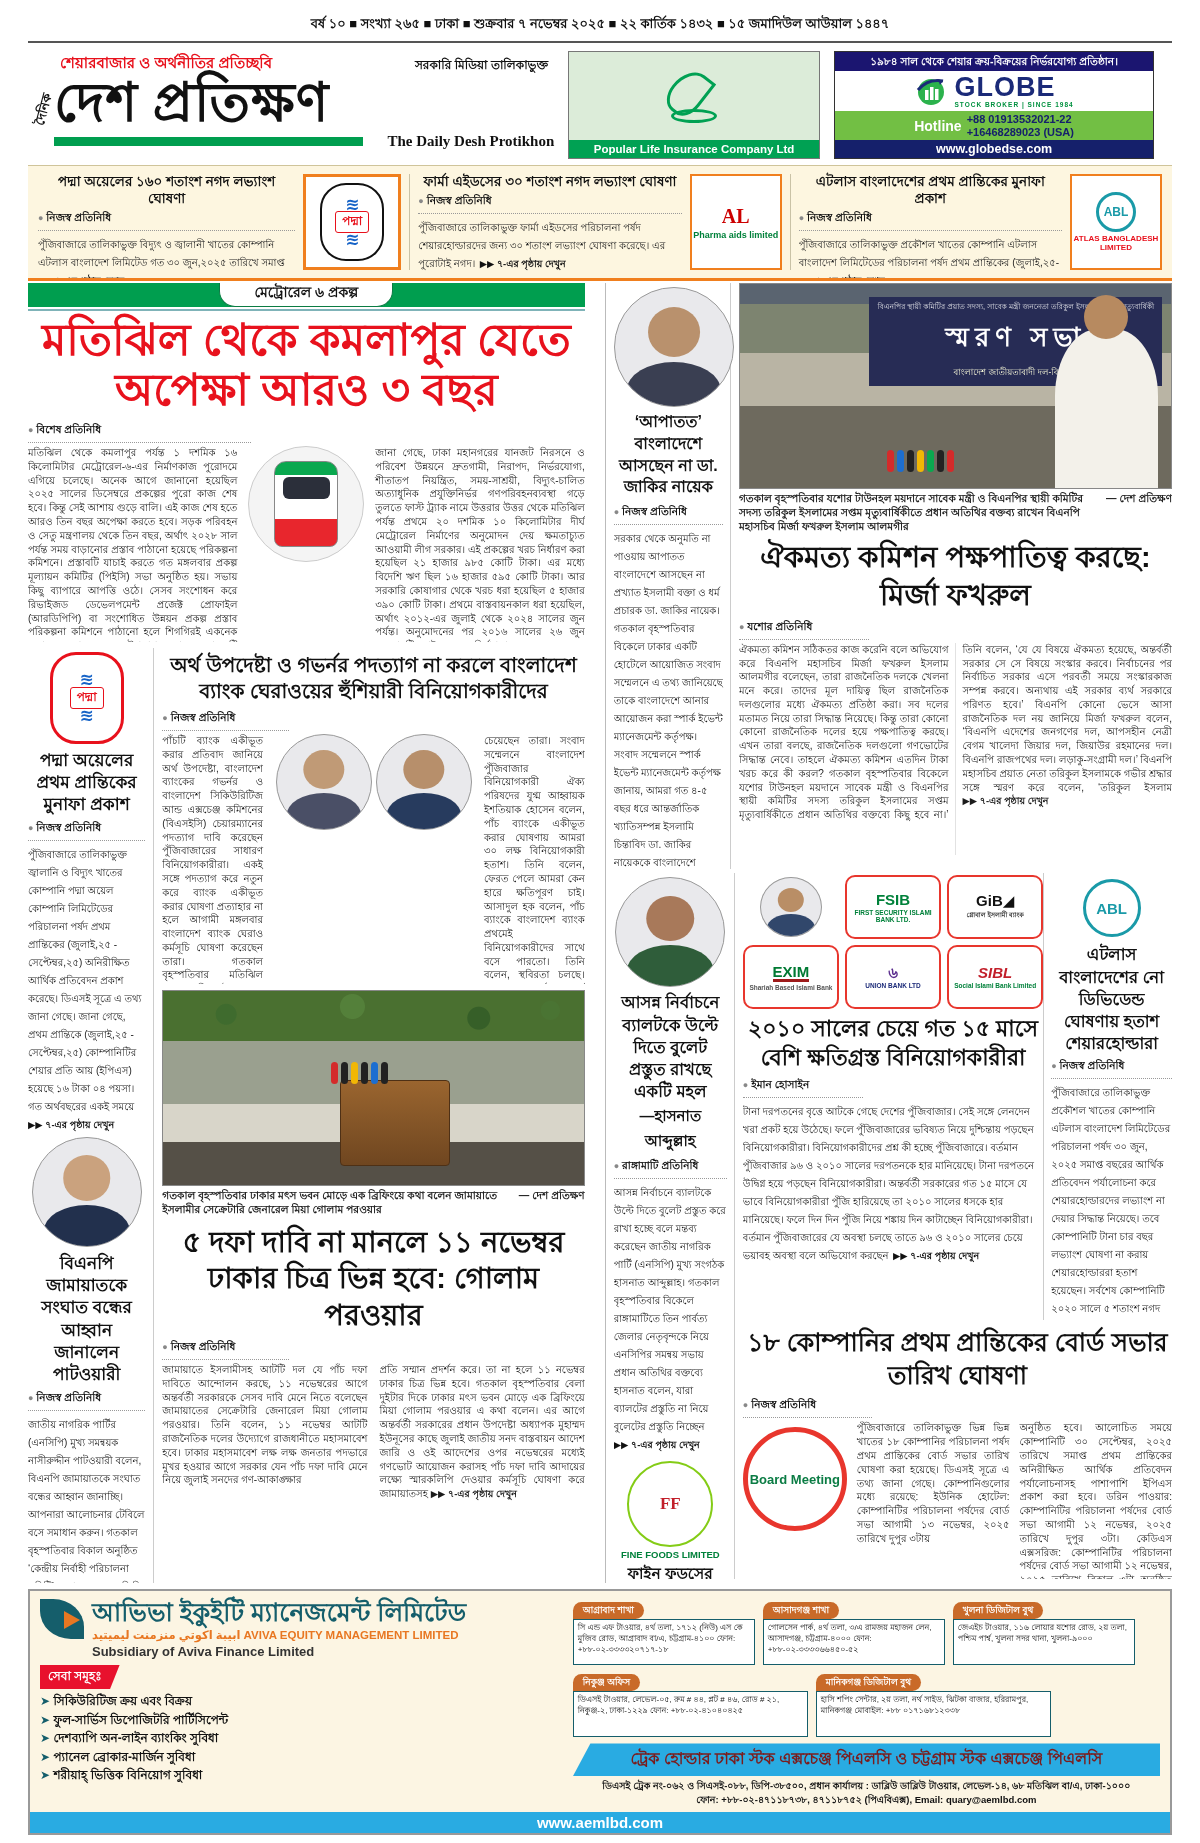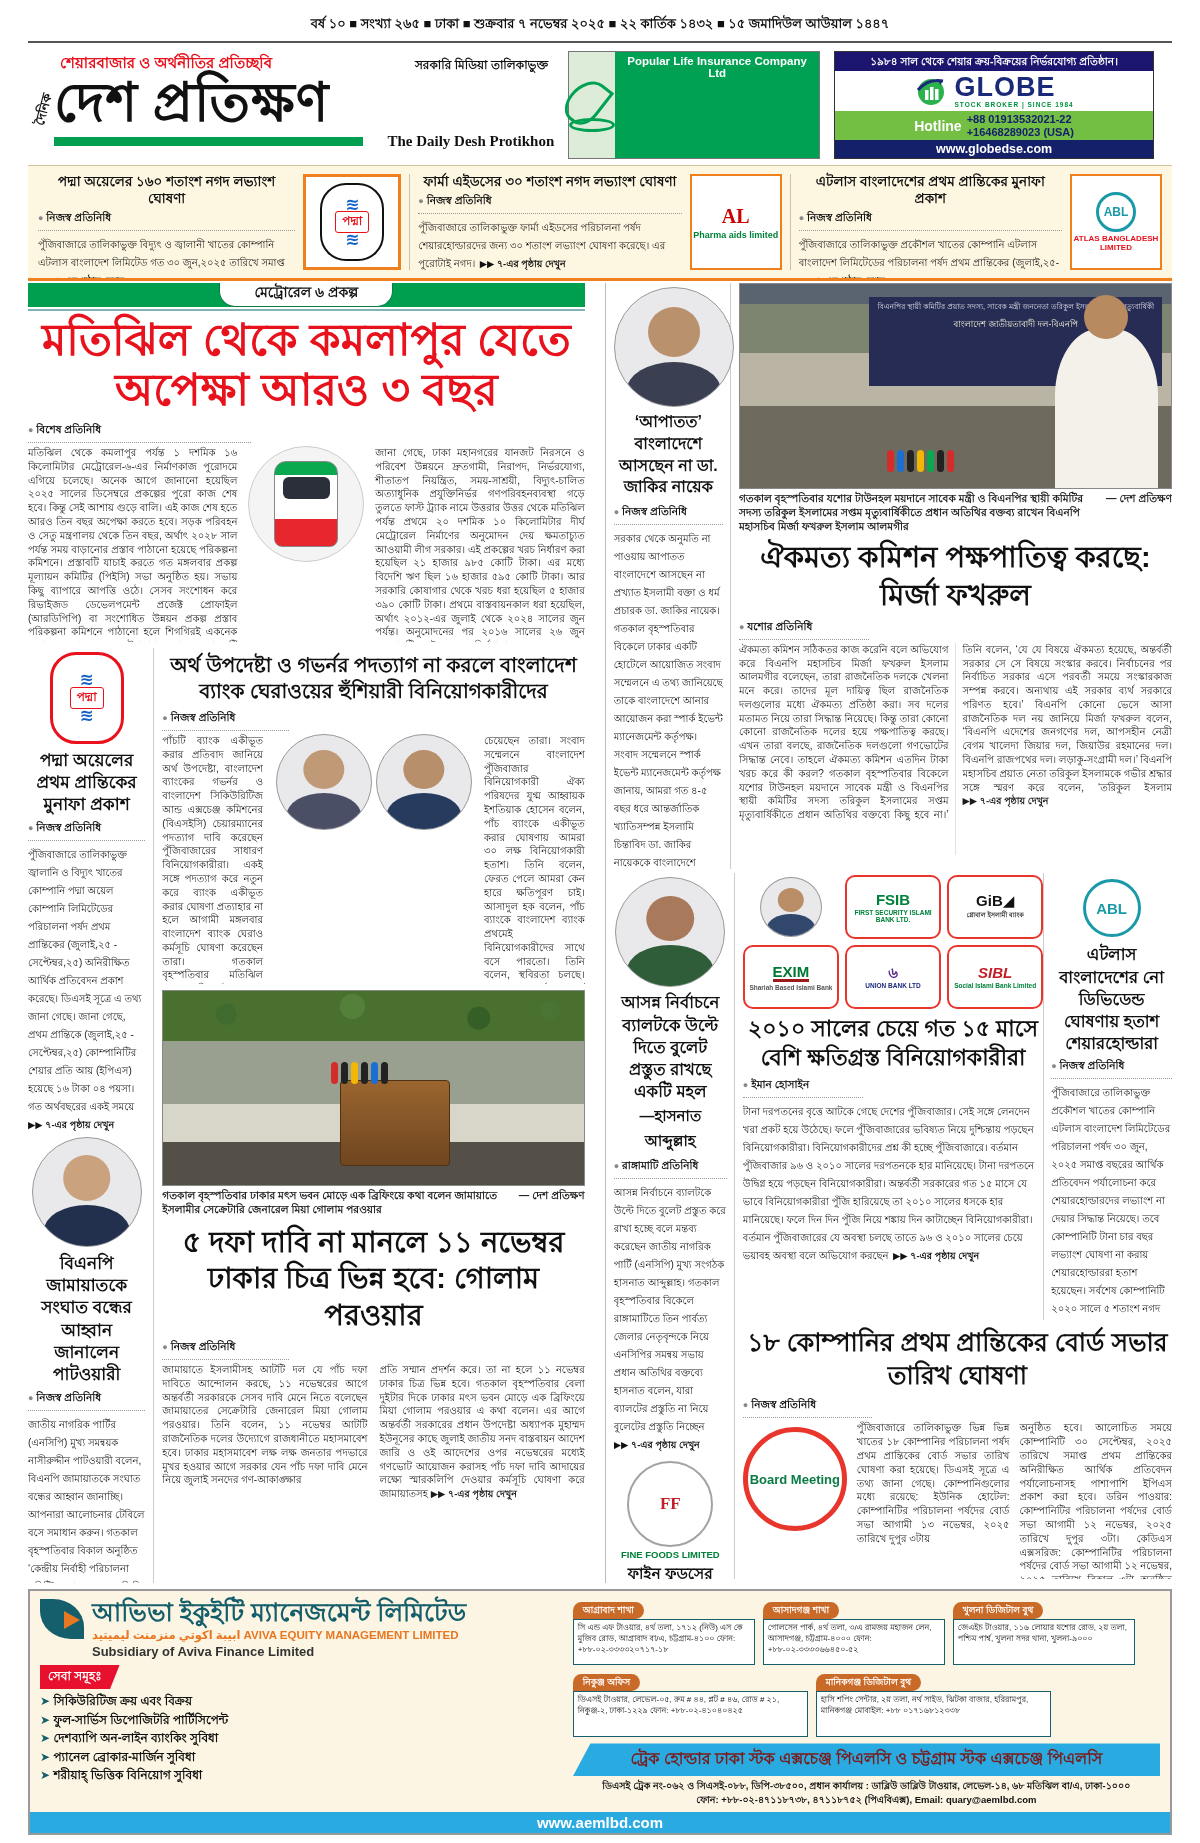--- a/index.html
+++ b/index.html
@@ -19,21 +19,21 @@
   .tag-gov { color: #111; font-weight: bold; font-size: 12px; }
   .mast-title { font-size: 54px; font-weight: bold; line-height: 1.02; letter-spacing: 1px;
                 font-family: "Liberation Serif", "DejaVu Serif", serif; }
   .mast-daily { position: absolute; left: 0; top: 48px; transform: rotate(-75deg);
                 font-size: 13px; font-weight: bold; }
   .mast-underline { display: flex; align-items: center; gap: 24px; margin-top: 2px; }
   .green-bar { height: 9px; background: #009e4f; flex: 1; }
   .mast-en { font-family: "Liberation Serif", "DejaVu Serif", serif; font-weight: bold; font-size: 15px; white-space: nowrap; }
 
   .plic-ad { width: 22%; border: 1px solid #777; background: #dcecd9; display: flex;
-             flex-direction: row; }
+             flex-direction: column; }
   .plic-art { flex: 1; display: flex; align-items: center; justify-content: center; }
   .plic-bar { background: #00a153; color: #fff; font-weight: bold; font-size: 11.5px;
               text-align: center; padding: 3px 2px; }
   .leaf { width: 34px; height: 48px; border: 3px solid #00a153; border-radius: 80% 0 60% 60%;
           transform: rotate(38deg); position: relative; }
   .leaf-base { width: 46px; height: 14px; border: 3px solid #00a153; border-radius: 50%;
                margin: -8px auto 0; }
 
   .globe-ad { width: 28%; border: 1px solid #333; display: flex; flex-direction: column; }
   .globe-top { background: #1b1570; color: #fff; font-size: 10.5px; font-weight: bold;
@@ -195,21 +195,21 @@
   .i2010-head { font-weight: bold; font-size: 22px; line-height: 1.3; text-align: center; margin: 4px 0 2px; }
 
   .board-head { font-weight: bold; font-size: 25px; line-height: 1.3; text-align: center; margin: 6px 0 4px; }
   .board-row { display: flex; gap: 10px; height: 158px; overflow: hidden; }
   .board-logo { width: 104px; height: 104px; border-radius: 50%; border: 5px solid #e8362d;
                 background: #fff; display: flex; align-items: center; justify-content: center;
                 color: #0b7c44; font-weight: bold; font-size: 13px; text-align: center; flex: none;
                 margin-top: 6px; }
   .board-col { flex: 1; }
 
-  .ff-logo { width: 86px; height: 86px; border-radius: 50%; border: 2px solid #a3a3a3; margin: 8px auto 2px;
+  .ff-logo { width: 86px; height: 86px; border-radius: 50%; border: 2px solid #84cc16; margin: 8px auto 2px;
              display: flex; align-items: center; justify-content: center; color: #c21f2a;
              font-weight: bold; font-size: 17px; font-family: "Liberation Serif", serif; }
   .ff-name { color: #00813a; font-weight: bold; font-size: 9.5px; text-align: center; }
   .ff-head { font-weight: bold; font-size: 15.5px; text-align: center; line-height: 1.35; margin: 4px 0 2px; }
 
   
   .aviva { border: 2px solid #999; background: #fcf5e3; margin-top: 6px; padding: 8px 10px 0; }
   .av-top { display: flex; gap: 12px; }
   .av-left { width: 47%; }
   .av-brand { display: flex; gap: 8px; align-items: flex-start; }
@@ -442,20 +442,21 @@
           <div class="zakir-head">‘আপাতত’ বাংলাদেশে আসছেন না ডা. জাকির নায়েক</div>
           <div class="byline"><span class="dot">●</span> <span>নিজস্ব প্রতিনিধি</span></div>
           <span class="body-text">সরকার থেকে অনুমতি না পাওয়ায় আপাতত বাংলাদেশে আসছেন না প্রখ্যাত ইসলামী বক্তা ও ধর্ম প্রচারক ডা. জাকির নায়েক। গতকাল বৃহস্পতিবার বিকেলে ঢাকার একটি হোটেলে আয়োজিত সংবাদ সম্মেলনে এ তথ্য জানিয়েছে তাকে বাংলাদেশে আনার আয়োজন করা স্পার্ক ইভেন্ট ম্যানেজমেন্ট কর্তৃপক্ষ। সংবাদ সম্মেলনে স্পার্ক ইভেন্ট ম্যানেজমেন্ট কর্তৃপক্ষ জানায়, আমরা গত ৪-৫ বছর ধরে আন্তর্জাতিক খ্যাতিসম্পন্ন ইসলামি চিন্তাবিদ ডা. জাকির নায়েককে বাংলাদেশে আমন্ত্রণ জানানোর জন্য নিরবচ্ছিন্ন প্রচেষ্টা চালিয়ে আসছি। বহু চেষ্টার পর ২০২৫ সালের ৩১ জুলাই ডা. নায়েক নিজের পক্ষ থেকে বাংলাদেশ সফর ও লেকচার প্রোগ্রামে অংশগ্রহণের বিষয়ে লিখিত সম্মতি দেন। এতে আরও বলা হয়, ‘এরপর আমরা বাংলাদেশ সরকারের সংশ্লিষ্ট দফতরসমূহে প্রয়োজনীয় অনুমতির জন্য আনুষ্ঠানিক আবেদন করি। অনুমোদন পাওয়ার পর আমরা দেশীয় ও</span>
           
         </div>
 
         <div class="fakhrul-stack">
           <div class="photo photo-fakhrul">
             <div class="f-banner">
               <div class="b-small">বিএনপির স্থায়ী কমিটির প্রয়াত সদস্য, সাবেক মন্ত্রী জননেতা তরিকুল ইসলাম-এর ৭ম মৃত্যুবার্ষিকী</div>
+              <div class="b-big">স্মরণ সভা</div>
               <div class="b-party">বাংলাদেশ জাতীয়তাবাদী দল-বিএনপি</div>
             </div>
             <div class="f-speaker"></div>
             <div class="mics" style="left:34%; bottom:8%;">
               <div class="mic" style="background:#d42b2b;"></div>
               <div class="mic" style="background:#1c6ed0;"></div>
               <div class="mic" style="background:#222;"></div>
               <div class="mic" style="background:#f2b705;"></div>
               <div class="mic" style="background:#0aa84f;"></div>
               <div class="mic" style="background:#222;"></div>

